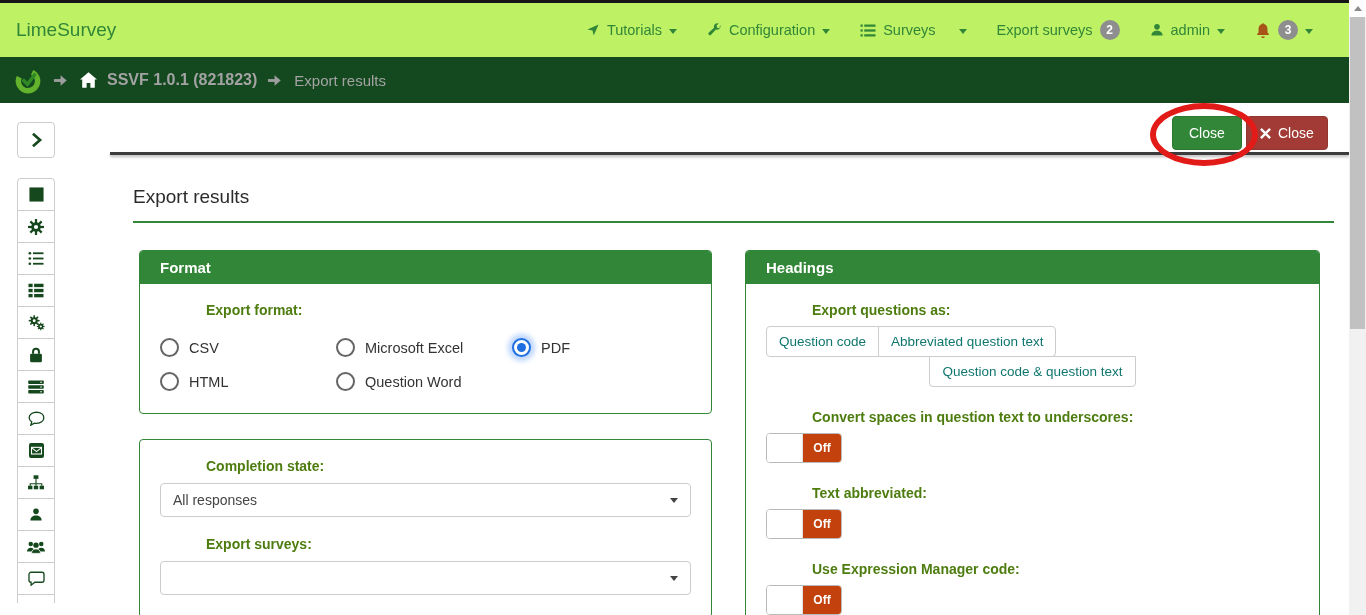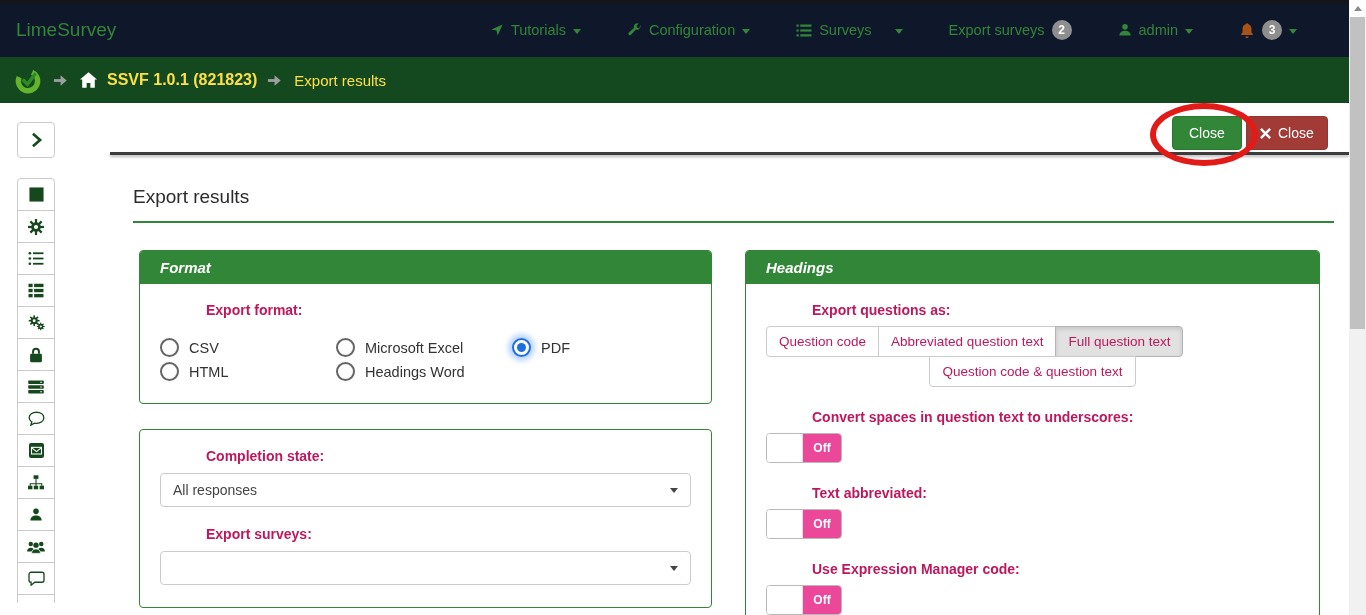--- a/index.html
+++ b/index.html
@@ -2,33 +2,33 @@
 <html><head>
 <meta charset="utf-8">
 <style>
   * { margin:0; padding:0; box-sizing:border-box; }
   html,body { width:1366px; height:615px; overflow:hidden; background:#fff;
     font-family:"Liberation Sans", sans-serif; }
   .abs { position:absolute; }
 
   
   #top-strip { left:0; top:0; width:1349px; height:3px; background:#161616; }
-  #navbar { left:0; top:3px; width:1349px; height:54px; background:#0f172a;
+  #navbar { left:0; top:3px; width:1349px; height:54px; background:#bef264;
     display:flex; align-items:center; }
   #brand { margin-left:16px; font-size:19px; color:#328637; }
-  #nav-right { margin-left:auto; display:flex; align-items:center; gap:46px; padding-right:52px; }
+  #nav-right { margin-left:auto; display:flex; align-items:center; gap:30px; padding-right:36px; }
   .nav-item { display:flex; align-items:center; gap:7px; color:#328637; font-size:14.5px; cursor:pointer; }
   .caret { width:0; height:0; border-left:4px solid transparent; border-right:4px solid transparent;
     border-top:5px solid #328637; margin-top:2px; }
   .badge { min-width:20px; height:20px; border-radius:10px; background:#8e8e8e; color:#fff;
     font-size:12px; font-weight:bold; display:flex; align-items:center; justify-content:center; padding:0 5px; }
 
   
   #crumbbar { left:0; top:57px; width:1349px; height:46px; background:#14491f;
-    display:flex; align-items:center; padding-left:13px; gap:10px; color:#fde047; }
+    display:flex; align-items:center; padding-left:13px; gap:10px; color:#a3a3a3; }
   #crumb-survey { font-size:16px; font-weight:bold; }
   #crumb-page { font-size:15px; }
 
   
   #export-btn { left:1172px; top:116px; height:34px; padding:0 16px; background:#328637;
     border:1px solid #2c7831; border-radius:4px; color:#fff; font-size:14px;
     display:flex; align-items:center; cursor:pointer; }
   #close-btn { left:1246px; top:116px; height:34px; padding:0 13px; background:#a23b35;
     border:1px solid #923530; border-radius:4px; color:#fff; font-size:14px;
     display:flex; align-items:center; gap:7px; cursor:pointer; }
@@ -50,59 +50,59 @@
   
   #main { left:133px; top:170px; width:1201px; height:445px; }
   #page-title { margin:16px 0 0 0; font-size:19px; color:#2b2b2b; font-weight:normal; }
   #title-rule { margin-top:13px; height:2px; background:#328637; width:100%; }
   #cols { display:flex; margin-top:27px; padding-left:6px; }
   #col-left { width:573px; }
   #col-right { width:575px; margin-left:33px; }
 
   .panel { border:1px solid #328637; border-radius:4px; background:#fff; }
   .panel-h { background:#328637; color:#fff; font-weight:bold; font-size:15px;
-    padding:8px 20px; border-radius:3px 3px 0 0;font-style:italic; }
+    padding:8px 20px; border-radius:3px 3px 0 0; }
   .panel-b { padding:18px 20px 22px 20px; }
-  .flabel { font-weight:bold; font-size:14px; color:#be185d;padding-left:46px; }
-
-  
-  #radio-grid { display:grid; grid-template-columns:176px 176px 1fr; row-gap:5px; margin-top:20px; }
+  .flabel { font-weight:bold; font-size:14px; color:#4d7c0f;padding-left:46px; }
+
+  
+  #radio-grid { display:grid; grid-template-columns:176px 176px 1fr; row-gap:15px; margin-top:20px; }
   .radio-cell { display:flex; align-items:center; gap:10px; font-size:14.5px; color:#333; cursor:pointer; }
   .radio { width:19px; height:19px; border:2px solid #656565; border-radius:50%;
     background:#fff; flex:none; position:relative; }
   .radio.checked { border-color:#1f6fe0; box-shadow:0 0 5px 4px rgba(110,165,250,.45); }
   .radio.checked::after { content:""; position:absolute; inset:3px; border-radius:50%; background:#1f6fe0; }
 
   
   .select { position:relative; height:34px; border:1px solid #ccc; border-radius:4px;
     background:#fff; display:flex; align-items:center; padding:0 28px 0 12px;
     font-size:14px; color:#444; margin-top:9px; cursor:pointer; }
   .select .sel-caret { position:absolute; right:12px; top:14px; width:0; height:0;
     border-left:4px solid transparent; border-right:4px solid transparent; border-top:5px solid #444; }
 
   #general-panel { margin-top:25px; }
   .gen-label { margin-top:19px; }
   .gen-label:first-child { margin-top:0; }
 
   
   .btn-row { display:flex; margin-top:8px; }
   .bg-btn { height:31px; padding:0 12px; background:#fff; border:1px solid #ccc;
-    font-size:13.5px; color:#be185d; display:flex; align-items:center; margin-left:-1px; cursor:pointer; }
+    font-size:13.5px; color:#0f766e; display:flex; align-items:center; margin-left:-1px; cursor:pointer; }
   .btn-row .bg-btn:first-child { margin-left:0; border-radius:4px 0 0 4px; }
   .btn-row .bg-btn:last-child { border-radius:0 4px 4px 0; }
   .bg-btn.active { background:#e1e1e1; border-color:#b5b5b5; box-shadow:inset 0 2px 4px rgba(0,0,0,.13); }
   #btn-row2 { margin-top:-1px;justify-content:center; }
   #btn-row2 .bg-btn { border-radius:0 0 4px 4px; }
 
   
   .toggle-label { margin-top:22px; }
   .toggle { width:76px; height:30px; border:1px solid #b9b9b9; border-radius:4px;
     overflow:hidden; display:flex; margin-top:8px; cursor:pointer; }
   .tg-on { flex:0 0 36px; background:#fff; border-right:1px solid #e2e2e2; }
-  .tg-off { flex:1; background:#ec4899; color:#fff; font-weight:bold; font-size:12px;
+  .tg-off { flex:1; background:#c2410c; color:#fff; font-weight:bold; font-size:12px;
     display:flex; align-items:center; justify-content:center; }
 
   
   #scrollbar { left:1349px; top:0; width:17px; height:615px; background:#f1f1f1; }
   #scroll-up { width:17px; height:17px; background:#fdfdfd; display:flex; align-items:center; justify-content:center; }
   #scroll-up .tri { width:0; height:0; border-left:4px solid transparent; border-right:4px solid transparent;
     border-bottom:5px solid #8a8a8a; }
   #scroll-thumb { width:15px; margin-left:1px; height:312px; background:#c1c1c1; }
 </style>
 </head>
@@ -358,21 +358,21 @@
             <div class="radio-cell">
               <span class="radio checked"></span>
               <span>PDF</span>
             </div>
             <div class="radio-cell">
               <span class="radio"></span>
               <span>HTML</span>
             </div>
             <div class="radio-cell">
               <span class="radio"></span>
-              <span>Headings Word</span>
+              <span>Question Word</span>
             </div>
           </div>
         </div>
       </div>
 
       <div class="panel" id="general-panel">
         <div class="panel-b">
           <div class="flabel gen-label">Completion state:</div>
           <div class="select">
             <span>All responses</span>
@@ -387,21 +387,20 @@
     </div>
 
     <div id="col-right">
       <div class="panel" id="headings-panel">
         <div class="panel-h">Headings</div>
         <div class="panel-b">
           <div class="flabel">Export questions as:</div>
           <div class="btn-row" id="btn-row1">
             <button class="bg-btn">Question code</button>
             <button class="bg-btn">Abbreviated question text</button>
-            <button class="bg-btn active">Full question text</button>
           </div>
           <div class="btn-row" id="btn-row2">
             <button class="bg-btn">Question code &amp; question text</button>
           </div>
 
           <div class="flabel toggle-label">Convert spaces in question text to underscores:</div>
           <div class="toggle">
             <div class="tg-on"></div>
             <div class="tg-off">Off</div>
           </div>

